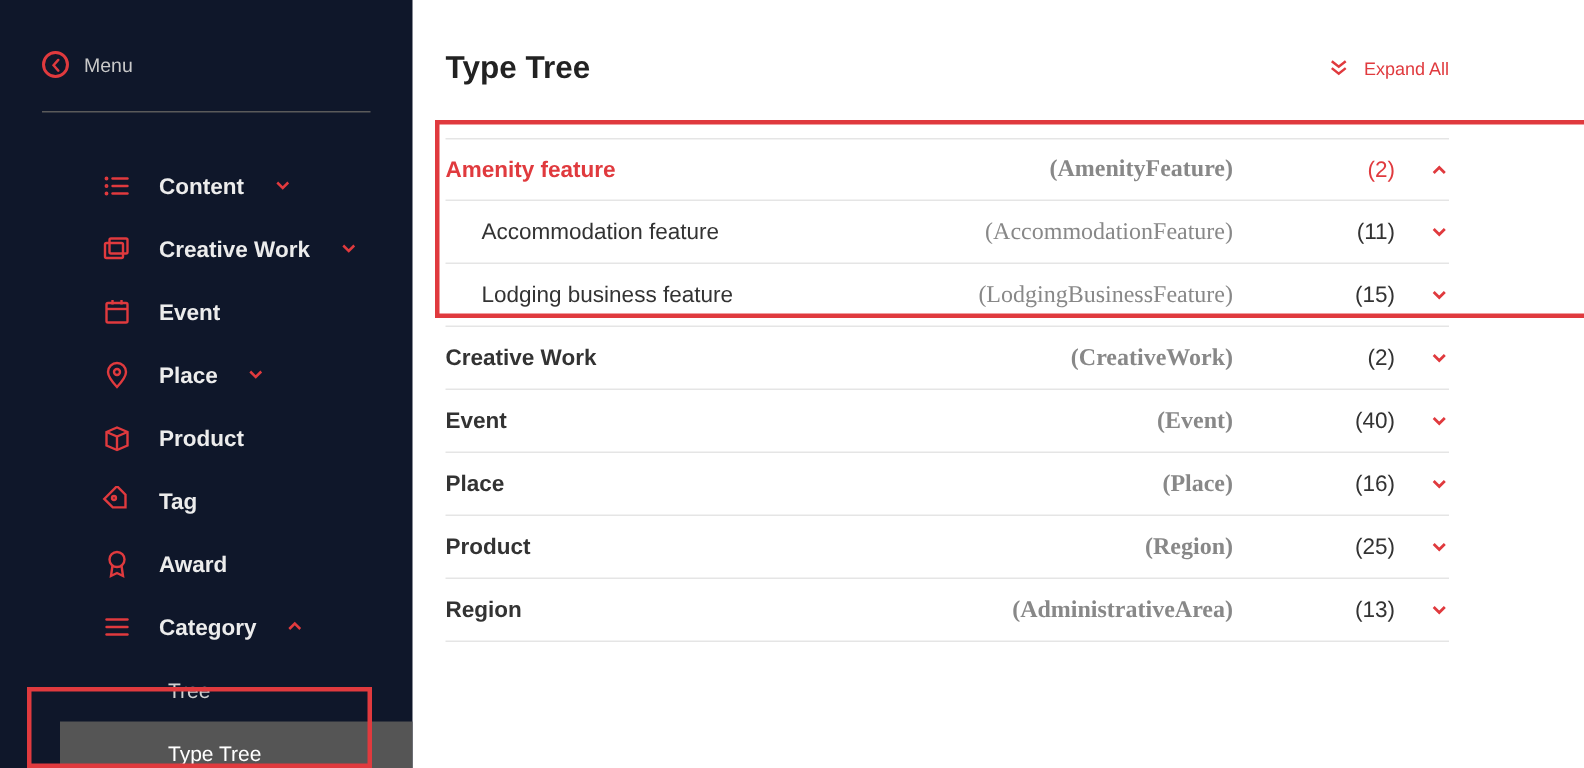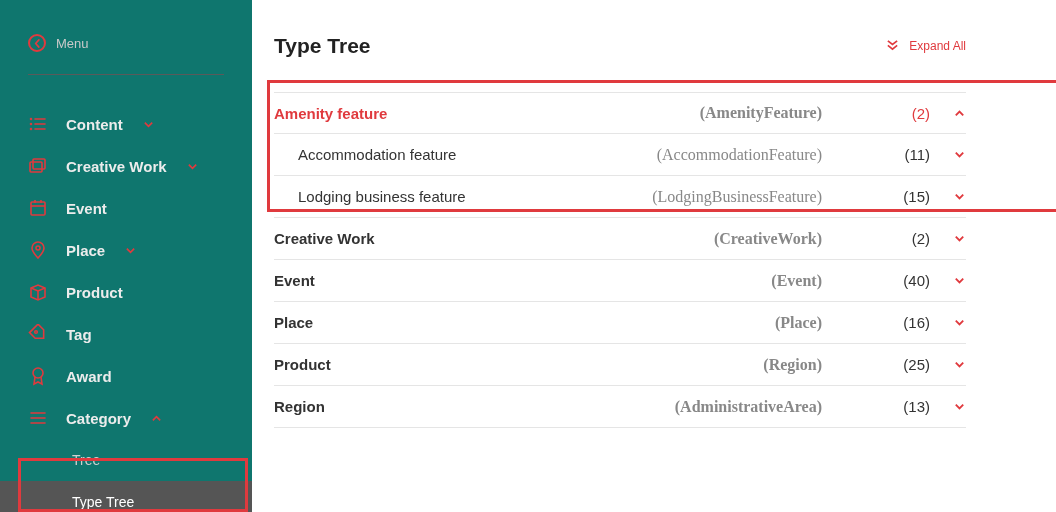--- a/index.html
+++ b/index.html
@@ -7,22 +7,22 @@
     font-family: -apple-system, BlinkMacSystemFont, "Segoe UI", Arial, sans-serif;
     width: 1056px;
     height: 512px;
     background: #fff;
     overflow: hidden;
   }
   .app { display: flex; height: 100%; }
 
   
   .sidebar {
-    width: 252px;
-    background: #0f766e;
+    width: 275px;
+    background: #0f172a;
     color: #e9e9e9;
     padding-top: 34px;
     position: relative;
   }
   .menu-header {
     display: flex;
     align-items: center;
     gap: 10px;
     padding: 0 28px 22px;
   }
@@ -44,20 +44,21 @@
   }
   .nav-item {
     display: flex;
     align-items: center;
     padding: 11px 28px;
     gap: 18px;
     cursor: pointer;
     font-size: 15px;
     font-weight: 600;
     color: #ececec;
+    margin-left: 40px;
   }
   .nav-item .icon {
     width: 20px; height: 20px;
     display: flex; align-items: center; justify-content: center;
     color: #e03a3e;
     flex-shrink: 0;
   }
   .nav-item .empty-icon {
     width: 20px; height: 20px; flex-shrink: 0;
   }

